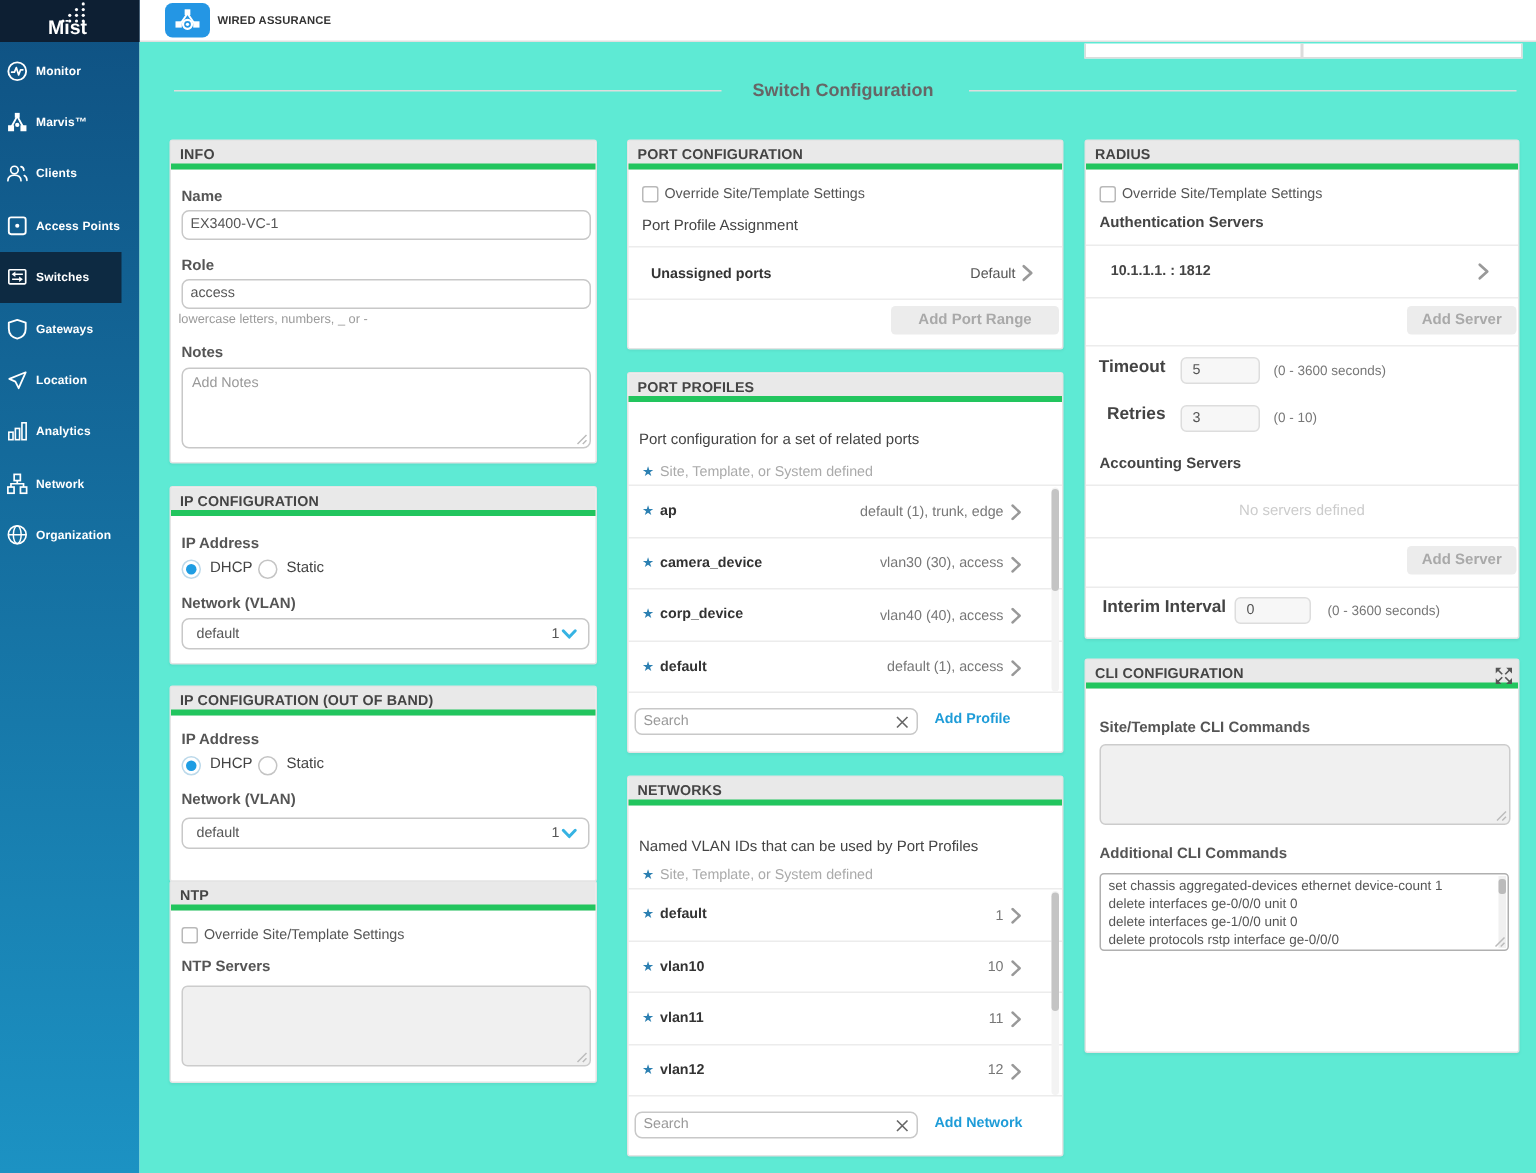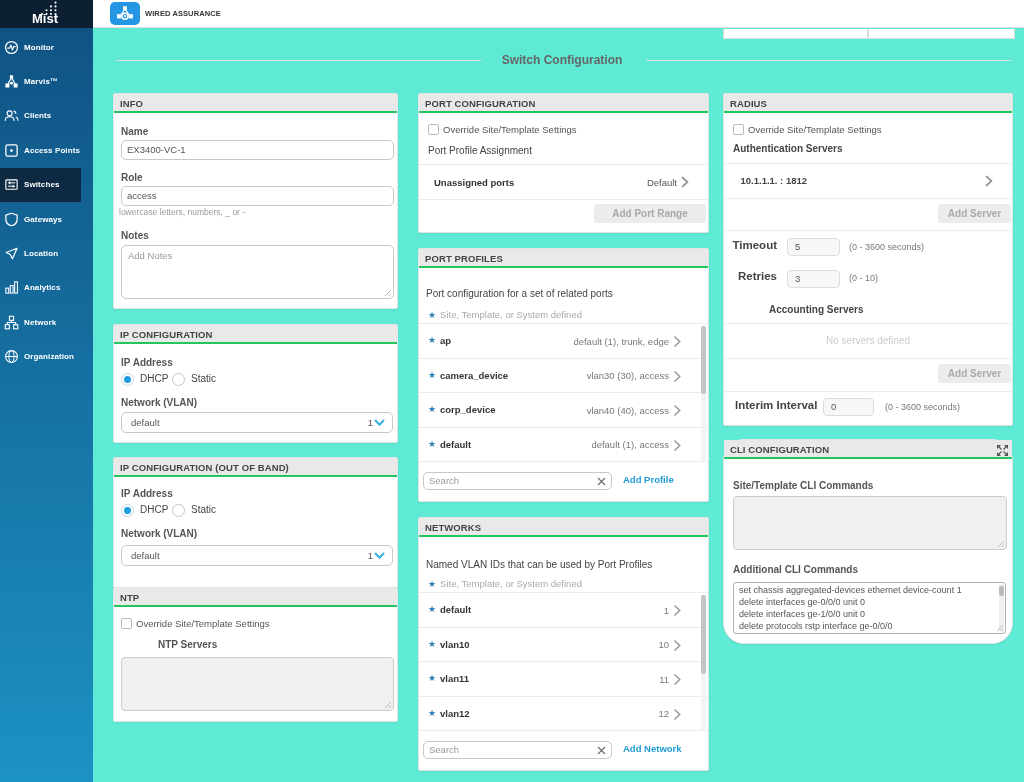--- a/index.html
+++ b/index.html
@@ -13,21 +13,21 @@
 .nav-item .t { font-size:8px; font-weight:bold; margin-left:5px; letter-spacing:0.1px; }
 .topbar { position:absolute; left:93px; top:0; width:931px; height:28px; background:#fff; border-bottom:1px solid #e0e0e0; }
 .wa-ic { position:absolute; left:17px; top:2px; width:30px; height:23px; background:#2496e4; border-radius:5px; }
 .wa-t { position:absolute; left:52px; top:0; height:28px; line-height:28px; font-size:7.5px; font-weight:bold; color:#333; letter-spacing:0.1px; }
 .content { position:absolute; left:93px; top:28px; width:931px; height:754px; background:#5eead4; }
 .cutbox { position:absolute; top:1px; height:10px; background:#fff; border:1px solid #dcdcdc; border-top:none; }
 .headrow { position:absolute; left:20px; right:13px; top:31.5px; height:1px; }
 .hline { position:absolute; top:0; height:1px; background:#ddd; }
 .htext { position:absolute; top:-7px; left:0; right:0; text-align:center; font-size:12px; font-weight:bold; color:#666; }
 .card { position:absolute; background:#fff; border:1px solid #e4e4e4; border-radius:2px; box-shadow:0 1px 2px rgba(0,0,0,0.05); }
-.chead { height:19px; line-height:19px; background:#e9e9e9; border-bottom:2px solid #22c55e; font-size:9.5px; font-weight:bold; color:#444; padding-left:6px; letter-spacing:0.1px; }
+.chead { height:19px; line-height:19px; background:#e9e9e9; border-bottom:4px solid #22c55e; font-size:9.5px; font-weight:bold; color:#444; padding-left:6px; letter-spacing:0.1px; }
 .lbl { position:absolute; font-size:10px; line-height:12px; color:#555;font-weight:bold; }
 .inp { position:absolute; background:#fff; border:1px solid #c8c8c8; border-radius:5px; height:20px; line-height:18px; font-size:9.5px; color:#555; padding-left:5px; }
 .ninp { position:absolute; background:#f7f7f7; border:1px solid #ddd; border-radius:4px; height:18px; line-height:16px; font-size:9.5px; color:#555; padding-left:7px; }
 .ta { position:absolute; background:#fff; border:1px solid #c8c8c8; border-radius:5px; }
 .ta-gray { position:absolute; background:#f0f0f0; border:1px solid #ccc; border-radius:4px; }
 .help { position:absolute; font-size:8.5px; color:#9a9a9a; }
 .cbrow { position:absolute; display:flex; align-items:center; height:12px; }
 .cb { flex:none; width:11px; height:11px; border:1px solid #b9b9b9; border-radius:2px; background:#fff; }
 .cbrow .ct { font-size:9.5px; color:#555; margin-left:4px; }
 .radio { position:absolute; width:13px; height:13px; border:1px solid #c4c4c4; border-radius:50%; background:#fff; }
@@ -230,21 +230,21 @@
         </svg>
     </div>
   </div>
 
   <div class="card" style="left:20px; top:559px; width:285px; height:135px;">
     <div class="chead">NTP</div>
     <div class="cbrow" style="left:7px; top:29px;">
         <span class="cb"></span>
         <span class="ct">Override Site/Template Settings</span>
       </div>
-    <div class="lbl" style="left:7px; top:51px;margin-left:37px;">NTP Servers</div>
+    <div class="lbl" style="left:7px; top:51px;">NTP Servers</div>
     <div class="ta-gray" style="left:7px; top:69px; width:273px; height:54px;">
       <svg class="resizer" viewBox="0 0 8 8">
           <path d="M7 1 L1 7 M7 4.5 L4.5 7" stroke="#bbb" stroke-width="1" fill="none"></path>
         </svg>
     </div>
   </div>
 
   <div class="card" style="left:325px; top:65px; width:291px; height:140px;">
     <div class="chead">PORT CONFIGURATION</div>
     <div class="cbrow" style="left:9px; top:29px;">
@@ -378,32 +378,32 @@
       </svg>
     <div class="divider" style="top:103.5px;"></div>
     <div class="btn-dis" style="right:1px; top:109.5px; width:73px; height:19px; line-height:19px;">Add Server</div>
     <div class="divider" style="top:135.5px;"></div>
     <div class="lbl" style="left:0; top:145px; width:53px; text-align:right; color:#444; font-size:11.5px;">Timeout</div>
     <div class="ninp" style="left:63px; top:144px; width:53px;">5</div>
     <div class="hint" style="left:125px; top:147.5px;">(0 - 3600 seconds)</div>
     <div class="lbl" style="left:0; top:176px; width:53px; text-align:right; color:#444; font-size:11.5px;">Retries</div>
     <div class="ninp" style="left:63px; top:176px; width:53px;">3</div>
     <div class="hint" style="left:125px; top:178.5px;">(0 - 10)</div>
-    <div class="sbold" style="left:9px; top:210px;margin-left:36px;">Accounting Servers</div>
+    <div class="sbold" style="left:9px; top:210px;">Accounting Servers</div>
     <div class="divider" style="top:228.5px;"></div>
     <div style="position:absolute; left:0; right:0; top:241px; text-align:center; font-size:10px; color:#ccc;">No servers defined</div>
     <div class="divider" style="top:264.2px;"></div>
     <div class="btn-dis" style="right:1px; top:269.5px; width:73px; height:19px; line-height:19px;">Add Server</div>
     <div class="divider" style="top:296.5px;"></div>
     <div class="lbl" style="left:11px; top:305px; color:#444; font-size:11.5px;">Interim Interval</div>
     <div class="ninp" style="left:99px; top:304px; width:51px;">0</div>
     <div class="hint" style="left:161px; top:308px;">(0 - 3600 seconds)</div>
   </div>
 
-  <div class="card" style="left:630px; top:411px; width:290px; height:205px;border-radius:21px;">
+  <div class="card" style="left:630px; top:411px; width:290px; height:263px;">
     <div class="chead">CLI CONFIGURATION
       <svg style="position:absolute; right:4px; top:4.5px;" width="11" height="11" viewBox="0 0 11 11">
           <g fill="#555">
             <path d="M0 0 L4 0 L0 4 Z M11 0 L11 4 L7 0 Z M11 11 L7 11 L11 7 Z M0 11 L0 7 L4 11 Z"></path>
           </g>
           <g stroke="#555" stroke-width="1.1">
             <path d="M1.5 1.5 L4.5 4.5 M9.5 1.5 L6.5 4.5 M9.5 9.5 L6.5 6.5 M1.5 9.5 L4.5 6.5"></path>
           </g>
         </svg>
     </div>

